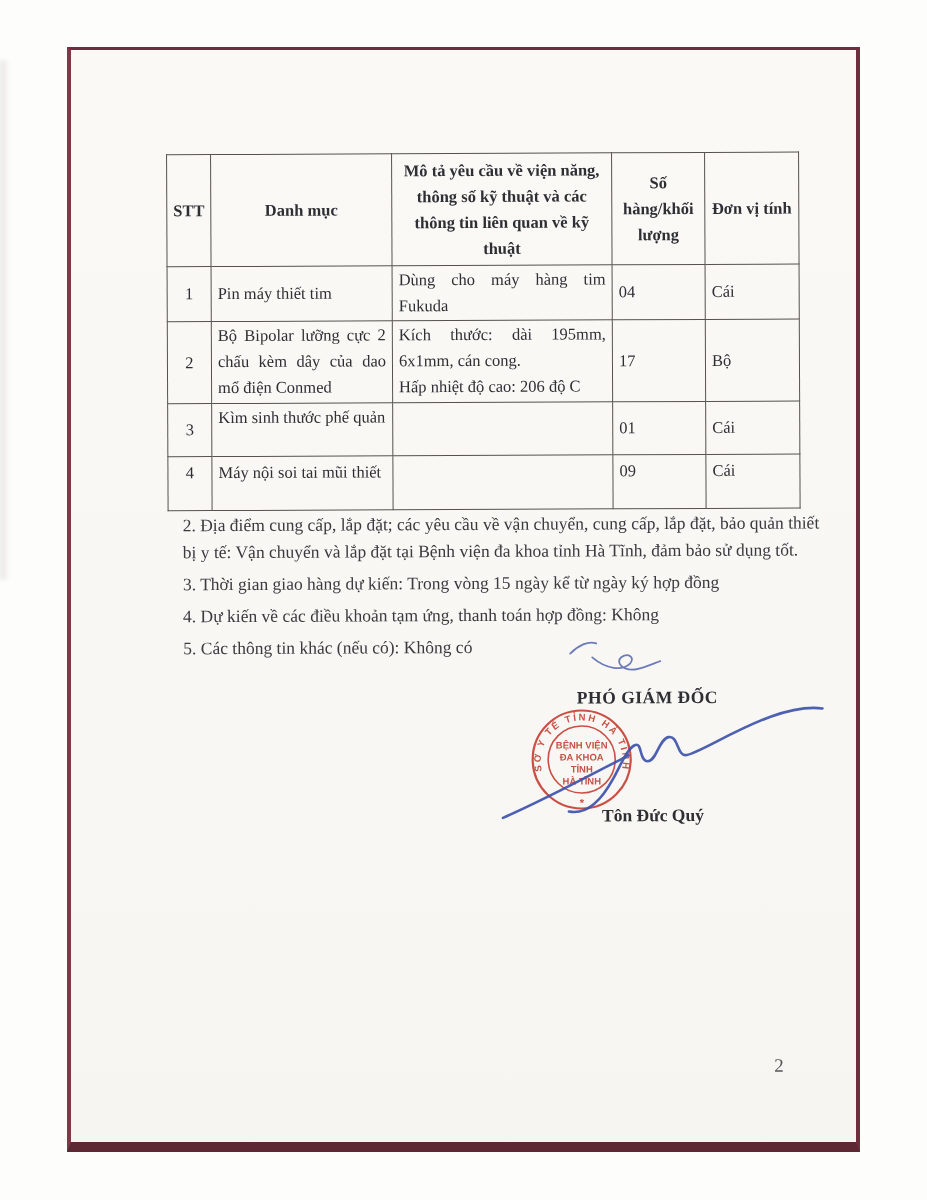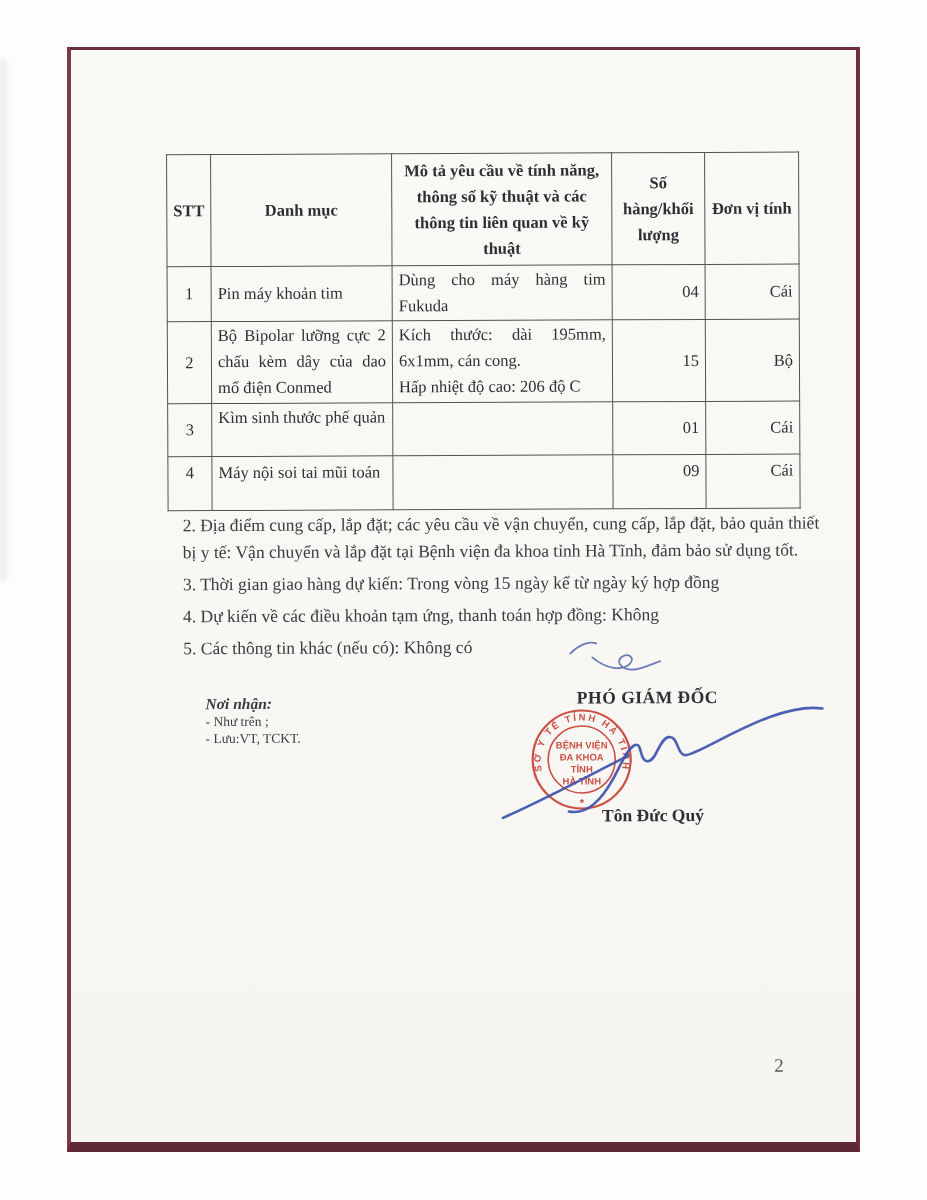--- a/index.html
+++ b/index.html
@@ -21,21 +21,21 @@
   .content{position:absolute;left:0;top:0;width:927px;height:1200px;transform:rotate(-0.25deg);}
   
   .doc-table{
     position:absolute;left:168px;top:153px;width:632px;
     border-collapse:collapse;table-layout:fixed;
     color:#2e2e35;font-size:16.5px;line-height:26px;
   }
   .doc-table td,.doc-table th{border:1px solid #55524f;padding:1px 6px;vertical-align:middle;box-sizing:border-box;}
   .doc-table th{font-weight:bold;text-align:center;padding:2px 3px;}
   .doc-table .c-stt{text-align:center;}
-  .doc-table .c-num,.doc-table .c-unit{text-align:right;border-radius:10px;}
+  .doc-table .c-num,.doc-table .c-unit{text-align:left;border-radius:10px;}
   .doc-table .c-dm,.doc-table .c-mt{text-align:justify;}
   .doc-table tr.r-top td{vertical-align:top;padding-top:3px;}
   .mt2{display:block;}
   
   .paras{position:absolute;left:183px;top:511px;width:637px;
     color:#3a3a41;font-size:17.5px;line-height:27px;}
   .paras p{margin:0 0 5px 0;}
   
   .noinhan{position:absolute;left:205px;top:694px;color:#3a3a41;}
   .noinhan .nn-title{font-weight:bold;font-style:italic;font-size:15.5px;}
@@ -65,51 +65,51 @@
         <col style="width:44px">
         <col style="width:181px">
         <col style="width:220px">
         <col style="width:93px">
         <col style="width:94px">
       </colgroup>
     <tbody>
         <tr style="height:112px">
       <th>STT</th>
       <th>Danh mục</th>
-      <th>Mô tả yêu cầu về tính năng, thông số kỹ thuật và các thông tin liên quan về kỹ thuật</th>
+      <th>Mô tả yêu cầu về viện năng, thông số kỹ thuật và các thông tin liên quan về kỹ thuật</th>
       <th>Số hàng/khối lượng</th>
       <th>Đơn vị tính</th>
     </tr>
     <tr style="height:55px">
       <td class="c-stt">1</td>
-      <td class="c-dm">Pin máy khoản tim</td>
+      <td class="c-dm">Pin máy thiết tim</td>
       <td class="c-mt" style="vertical-align:top">Dùng cho máy hàng tim Fukuda</td>
       <td class="c-num">04</td>
       <td class="c-unit">Cái</td>
     </tr>
     <tr style="height:82px">
       <td class="c-stt">2</td>
       <td class="c-dm" style="vertical-align:top">Bộ Bipolar lưỡng cực 2 chấu kèm dây của dao mổ điện Conmed</td>
       <td class="c-mt" style="vertical-align:top">
         <span>Kích thước: dài 195mm, 6x1mm, cán cong.</span>
         <span class="mt2">Hấp nhiệt độ cao: 206 độ C</span>
       </td>
-      <td class="c-num">15</td>
+      <td class="c-num">17</td>
       <td class="c-unit">Bộ</td>
     </tr>
     <tr style="height:53px">
       <td class="c-stt">3</td>
       <td class="c-dm" style="vertical-align:top">Kìm sinh thước phế quản</td>
       <td class="c-mt"></td>
       <td class="c-num">01</td>
       <td class="c-unit">Cái</td>
     </tr>
     <tr style="height:54px" class="r-top">
       <td class="c-stt">4</td>
-      <td class="c-dm">Máy nội soi tai mũi toán</td>
+      <td class="c-dm">Máy nội soi tai mũi thiết</td>
       <td class="c-mt"></td>
       <td class="c-num">09</td>
       <td class="c-unit">Cái</td>
     </tr>
   </tbody>
     </table>
 
   <div class="paras">
     <p>2. Địa điểm cung cấp, lắp đặt; các yêu cầu về vận chuyển, cung cấp, lắp đặt, bảo quản thiết bị y tế: Vận chuyển và lắp đặt tại Bệnh viện đa khoa tỉnh Hà Tĩnh, đảm bảo sử dụng tốt.</p>
     <p>3. Thời gian giao hàng dự kiến: Trong vòng 15 ngày kể từ ngày ký hợp đồng</p>
@@ -117,25 +117,20 @@
     <p>5. Các thông tin khác (nếu có): Không có</p>
   </div>
 
   <svg class="scribble-svg" width="120" height="52" viewBox="0 0 120 52">
     <g fill="none" stroke="#4a5cab" stroke-width="1.8" stroke-linecap="round" opacity="0.8">
       <path d="M 12 26 C 20 18, 30 13, 38 16"></path>
       <path d="M 34 30 C 48 42, 64 44, 72 36 C 77 30, 70 25, 63 30 C 57 35, 64 44, 78 42 C 88 40, 96 36, 102 34"></path>
     </g>
   </svg>
 
-  <div class="noinhan">
-    <div class="nn-title">Nơi nhận:</div>
-    <div class="nn-item">- Như trên ;</div>
-    <div class="nn-item">- Lưu:VT, TCKT.</div>
-  </div>
 
   <div class="signer-title">PHÓ GIÁM ĐỐC</div>
 
   <svg class="stamp-svg" width="104" height="104" viewBox="0 0 104 104">
     <defs>
       <path id="ringArc" d="M 17.6 76.1 A 41 41 0 1 1 86.4 76.1" fill="none"></path>
     </defs>
     <circle cx="52" cy="52" r="49" fill="none" stroke="#c4382c" stroke-width="2.2"></circle>
     <circle cx="52" cy="52" r="33.5" fill="none" stroke="#c4382c" stroke-width="1.6"></circle>
     <text font-size="9.5" letter-spacing="2.2">

